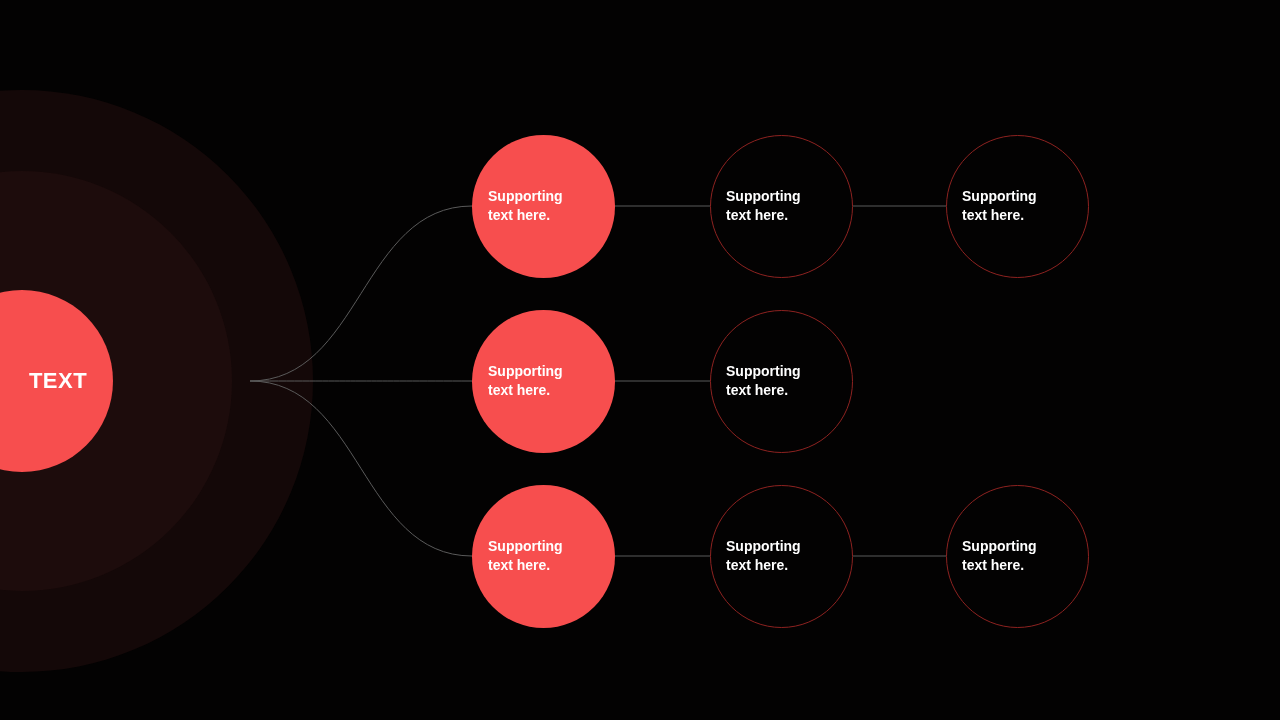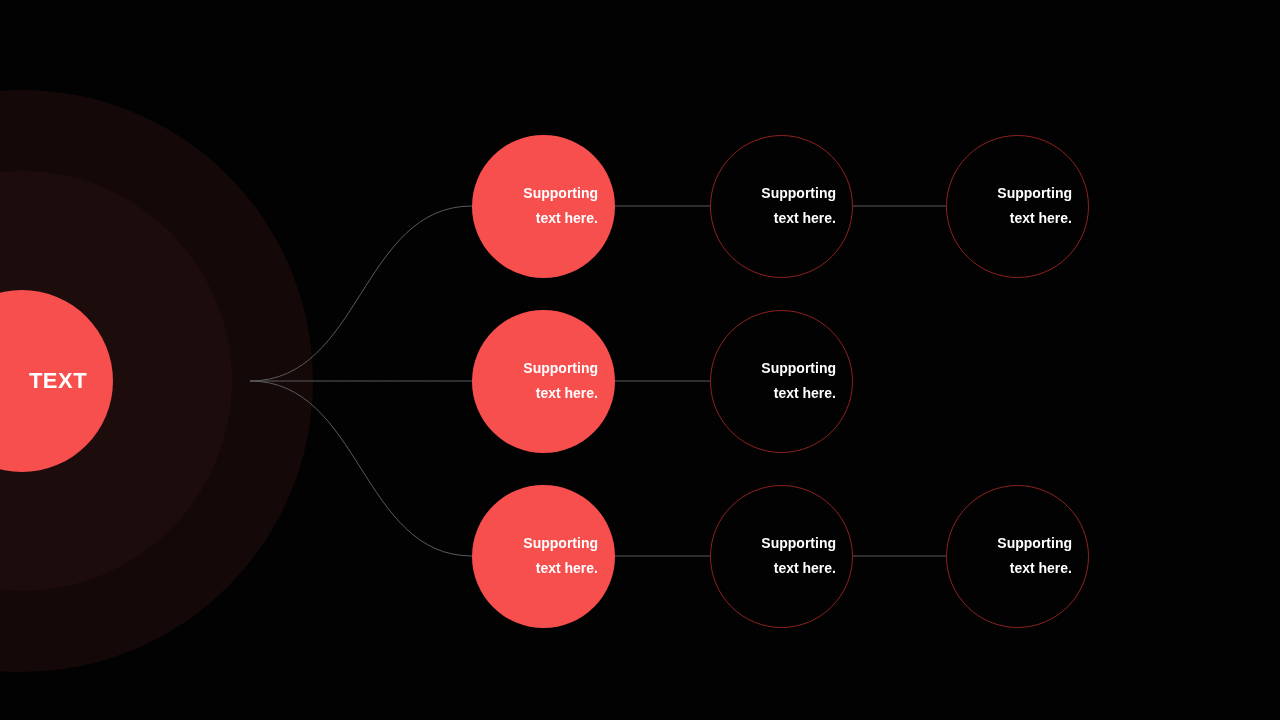--- a/index.html
+++ b/index.html
@@ -89,22 +89,22 @@
     background: #f74e4e;
   }
   .node-outlined {
     background: transparent;
     border: 1px solid #8d2220;
   }
   .node-label {
     color: #ffffff;
     font-size: 14px;
     font-weight: bold;
-    line-height: 25px;
-    text-align: right;
+    line-height: 19px;
+    text-align: left;
     width: 110px;
     white-space: pre-line;
   }
 </style>
 </head>
 <body>
 
 <div id="canvas">
 
   <div class="hub-ring hub-ring-outer" style="width: 582px; height: 582px; left: -269px; top: 90px; background: rgb(20, 8, 8);"></div>

